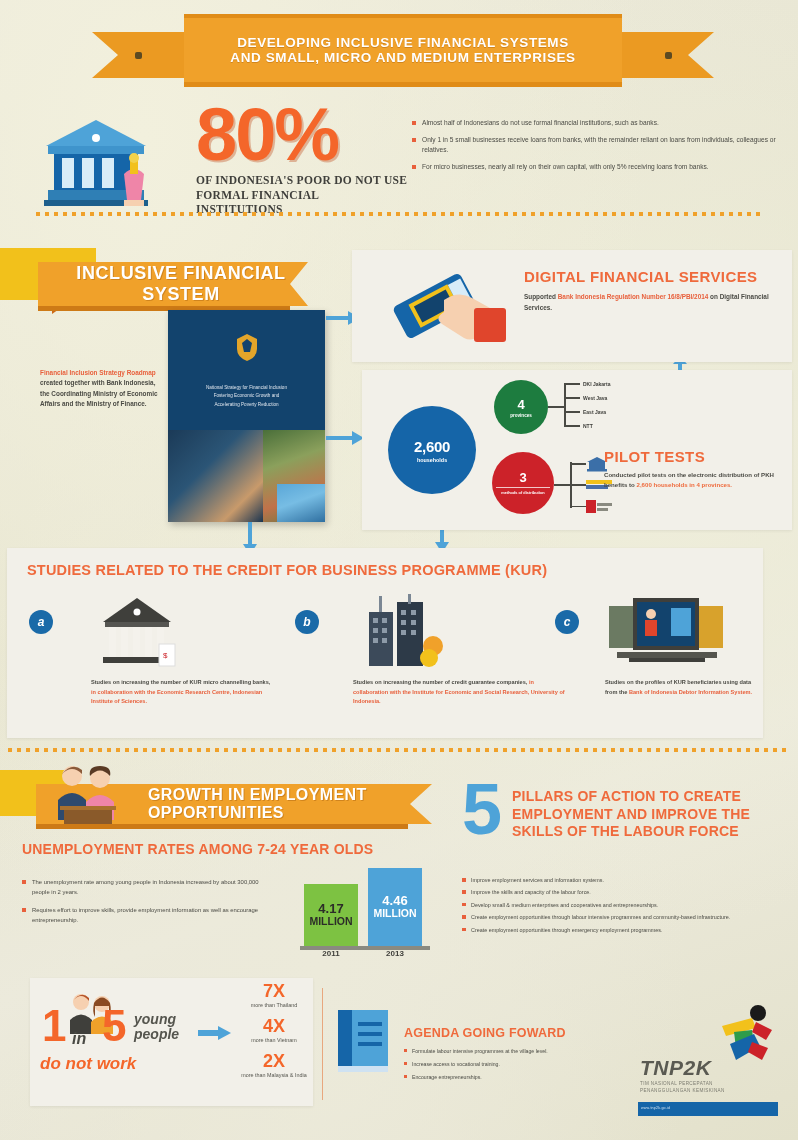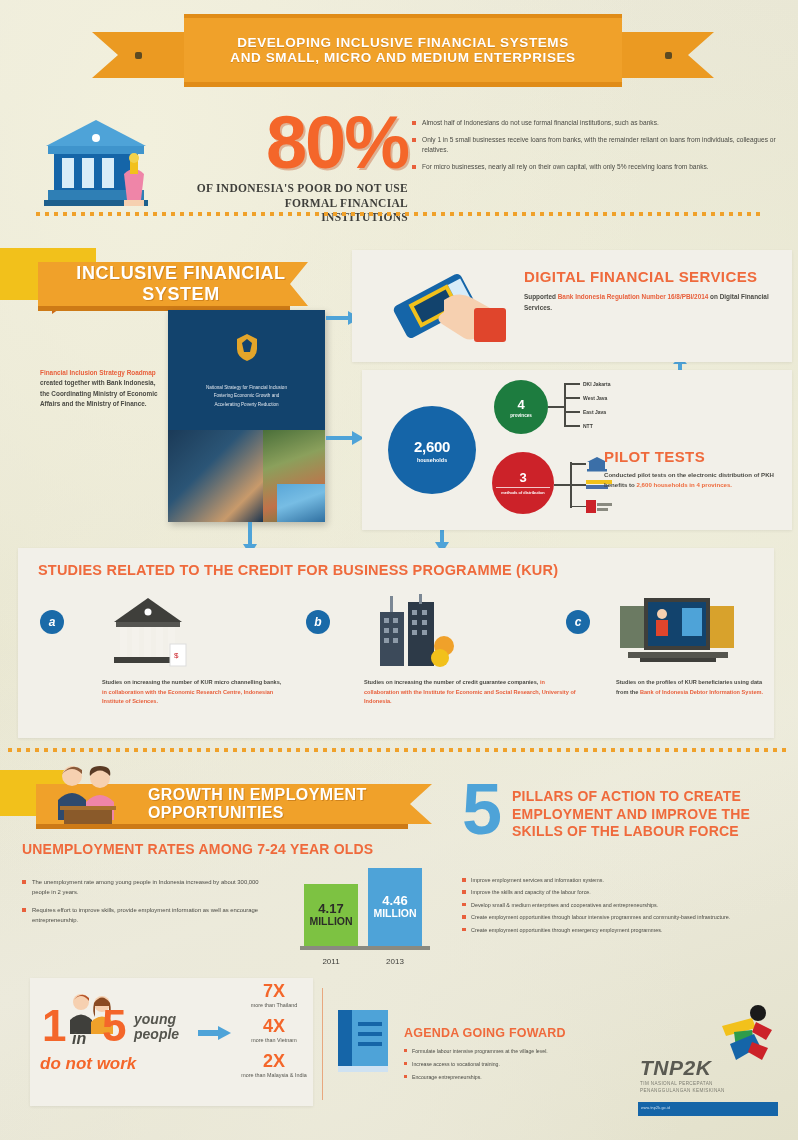--- a/index.html
+++ b/index.html
@@ -32,21 +32,21 @@
             display:flex;align-items:center;justify-content:center;}
   .rib-main .t{
     color:#fff;text-align:center;line-height:1.12;
     font-size:13.5px;font-weight:bold;letter-spacing:.6px;
     text-shadow:0 1px 0 rgba(150,80,10,.35);
   }
 
   
   .sec80{position:absolute;left:0;top:100px;width:798px;height:122px;}
   .bankicon{position:absolute;left:38px;top:12px;width:120px;height:100px;}
-  .big80{position:absolute;left:196px;top:8px;width:212px;text-align:right;}
+  .big80{position:absolute;left:196px;top:0px;width:212px;text-align:left;}
   .big80 .num{font-size:74px;font-weight:bold;color:#f4662a;line-height:.95;letter-spacing:-2px;
      text-shadow:2px 2px 0 rgba(190,70,20,.35);}
   .big80 .sub{font-size:11.5px;font-weight:bold;color:#3f3f3b;line-height:1.25;letter-spacing:.3px;margin-top:3px;font-family:Liberation Serif, serif;}
   .bul80{position:absolute;left:412px;top:18px;width:368px;}
   .bul80 .li{position:relative;padding-left:10px;margin-bottom:7px;font-size:6.6px;line-height:1.5;color:#4a4a44;}
   .bul80 .li:before{content:"";position:absolute;left:0;top:3px;width:4px;height:4px;background:#e8603c;}
 
   .dots{position:absolute;left:36px;top:212px;width:726px;height:4px;
         background-image:repeating-linear-gradient(90deg,#f0a12a 0,#f0a12a 4px,transparent 4px,transparent 9px);}
   .dots2{position:absolute;left:8px;top:748px;width:782px;height:4px;
@@ -73,21 +73,21 @@
   .book .photos{position:absolute;left:0;right:0;bottom:0;height:92px;display:flex;}
   .book .ph1{flex:1.55;background:linear-gradient(135deg,#1b3a57 0%,#2b5576 40%,#c89a6b 78%,#1a3450 100%);}
   .book .ph2{flex:1;background:linear-gradient(160deg,#4a6f3a 0%,#8ba05c 35%,#c0724a 70%,#5f7a42 100%);}
   .book .ph3{position:absolute;right:0;bottom:0;width:48px;height:38px;
         background:linear-gradient(160deg,#5aa7d8 0%,#77bde4 45%,#2f6fa0 100%);}
 
   
   .card{position:absolute;background:#f2f0e9;box-shadow:0 1px 3px rgba(0,0,0,.07);}
   .c-dfs{left:352px;top:250px;width:440px;height:112px;}
   .c-pilot{left:362px;top:370px;width:430px;height:160px;}
-  .c-kur{left:18px;top:548px;width:756px;height:190px;}
+  .c-kur{left:7px;top:548px;width:756px;height:190px;}
 
   .dfs-h{position:absolute;left:172px;top:18px;font-size:15px;font-weight:bold;color:#ef6a3c;letter-spacing:.4px;}
   .dfs-p{position:absolute;left:172px;top:42px;width:248px;font-size:6.4px;line-height:1.65;color:#4a4a44;font-weight:bold;}
   .dfs-p .hl{color:#e8603c;}
   .phone-ic{position:absolute;left:30px;top:14px;width:130px;height:84px;}
 
   .circ{position:absolute;border-radius:50%;display:flex;flex-direction:column;align-items:center;justify-content:center;color:#fff;text-align:center;}
   .c2600{left:26px;top:36px;width:88px;height:88px;background:#1565a8;}
   .c2600 .n{font-size:15px;font-weight:bold;letter-spacing:-.3px;}
   .c2600 .l{font-size:5.4px;font-weight:bold;margin-top:2px;}
@@ -134,21 +134,21 @@
   .unemp-b .li{position:relative;padding-left:10px;margin-bottom:9px;font-size:5.9px;line-height:1.62;color:#4a4a44;}
   .unemp-b .li:before{content:"";position:absolute;left:0;top:2px;width:4px;height:4px;background:#e8603c;}
 
   .bars{position:absolute;left:300px;top:862px;width:130px;height:104px;}
   .bar{position:absolute;bottom:20px;display:flex;flex-direction:column;align-items:center;justify-content:center;}
   .bar .v{font-size:13px;font-weight:bold;line-height:1.05;}
   .bar .u{font-size:10.5px;font-weight:bold;line-height:1.1;}
   .bar1{left:4px;width:54px;height:62px;background:#7dc242;color:#2c2c28;}
   .bar2{left:68px;width:54px;height:78px;background:#4ea3d8;color:#fff;}
   .barbase{position:absolute;left:0;bottom:16px;width:130px;height:4px;background:#8a8a80;}
-  .yr{position:absolute;bottom:0;font-size:8px;font-weight:normal;color:#3f3f3b;width:54px;text-align:center;}
+  .yr{position:absolute;bottom:8px;font-size:8px;font-weight:bold;color:#3f3f3b;width:54px;text-align:center;}
 
   .big5{position:absolute;left:462px;top:778px;font-size:72px;font-weight:bold;color:#4ea3d8;line-height:.88;}
   .pill-h{position:absolute;left:512px;top:788px;width:270px;font-size:14px;font-weight:bold;color:#ef6a3c;line-height:1.26;letter-spacing:.2px;}
   .pill-b{position:absolute;left:462px;top:876px;width:320px;}
   .pill-b .li{position:relative;padding-left:9px;margin-bottom:4px;font-size:5.4px;line-height:1.55;color:#4a4a44;}
   .pill-b .li:before{content:"";position:absolute;left:0;top:2px;width:3.5px;height:3.5px;background:#e8603c;}
 
   
   .onein5{position:absolute;left:30px;top:978px;width:283px;height:128px;}
   .o-1{position:absolute;left:12px;top:26px;font-size:44px;font-weight:bold;color:#f4662a;line-height:1;}

